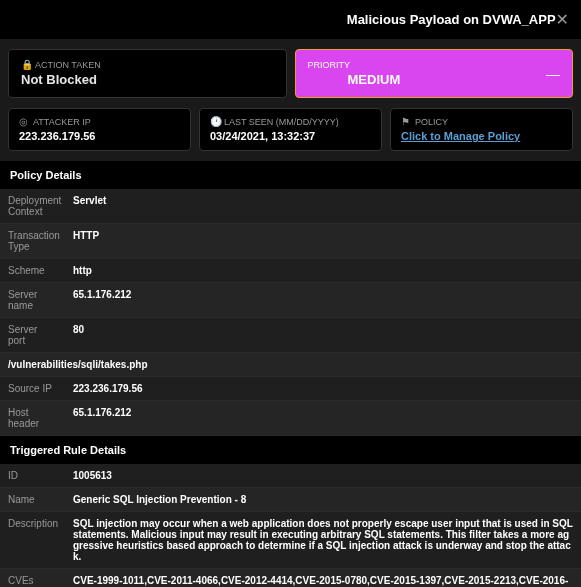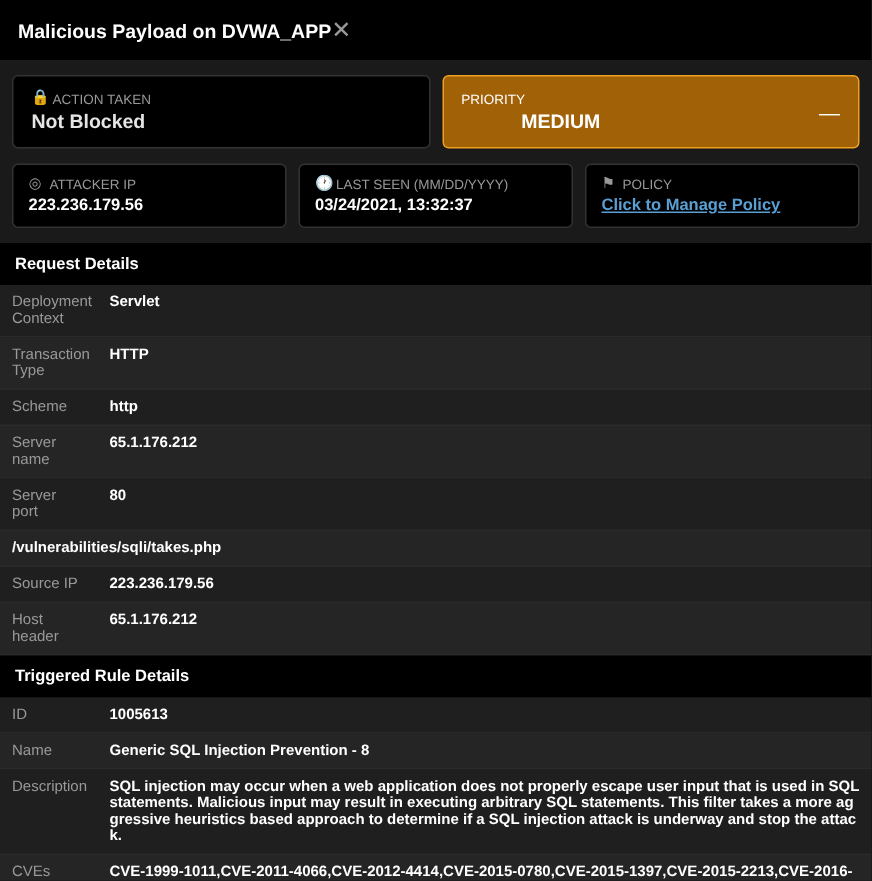--- a/index.html
+++ b/index.html
@@ -13,21 +13,21 @@
   overflow: hidden;
 }
 .modal {
   background: #1a1a1a;
   width: 100%;
 }
 .header {
   background: #000;
   padding: 10px 12px;
   display: flex;
-  justify-content: flex-start;
+  justify-content: flex-end;
   align-items: center;
 }
 .header-title {
   color: #fff;
   font-size: 13px;
   font-weight: bold;
 }
 .close {
   color: #999;
   font-size: 16px;
@@ -39,21 +39,21 @@
   padding: 10px 8px;
 }
 .card {
   flex: 1;
   background: #000;
   border: 1px solid #333;
   border-radius: 4px;
   padding: 10px 12px;
 }
 .card-priority {
-  background: #a16207;
+  background: #d946ef;
   border-color: #f0a020;
 }
 .card-label {
   font-size: 9px;
   color: #999;
   text-transform: uppercase;
   display: flex;
   align-items: center;
   gap: 4px;
   margin-bottom: 2px;
@@ -184,21 +184,21 @@
     </div>
     <div class="small-card">
       <div class="small-label">
         <span class="icon">⚑</span>
         <span>POLICY</span>
       </div>
       <div class="small-value link">Click to Manage Policy</div>
     </div>
   </div>
 
-  <div class="section-header">Request Details</div>
+  <div class="section-header">Policy Details</div>
   <div id="request-rows">
       <div class="detail-row">
         <div class="detail-label">Deployment Context</div>
         <div class="detail-value">Servlet</div>
       </div>
       <div class="detail-row">
         <div class="detail-label">Transaction Type</div>
         <div class="detail-value">HTTP</div>
       </div>
       <div class="detail-row">

